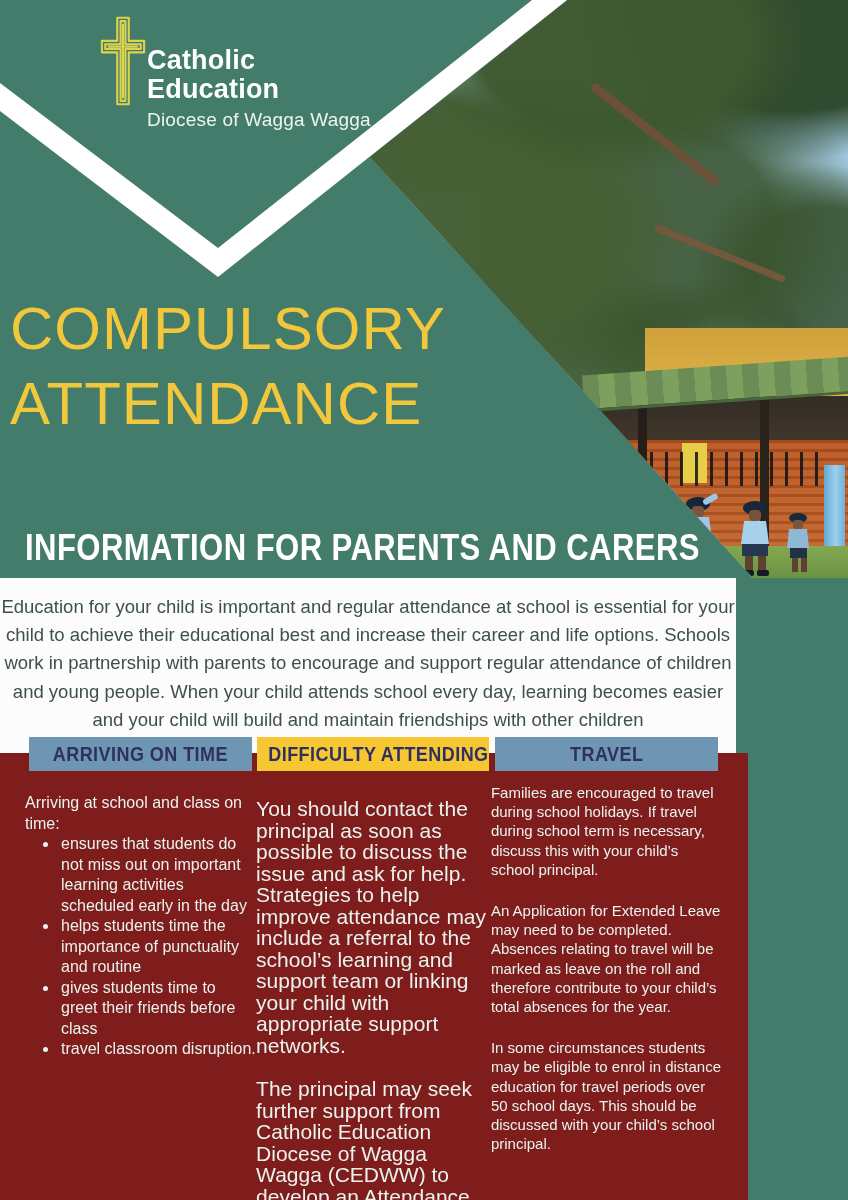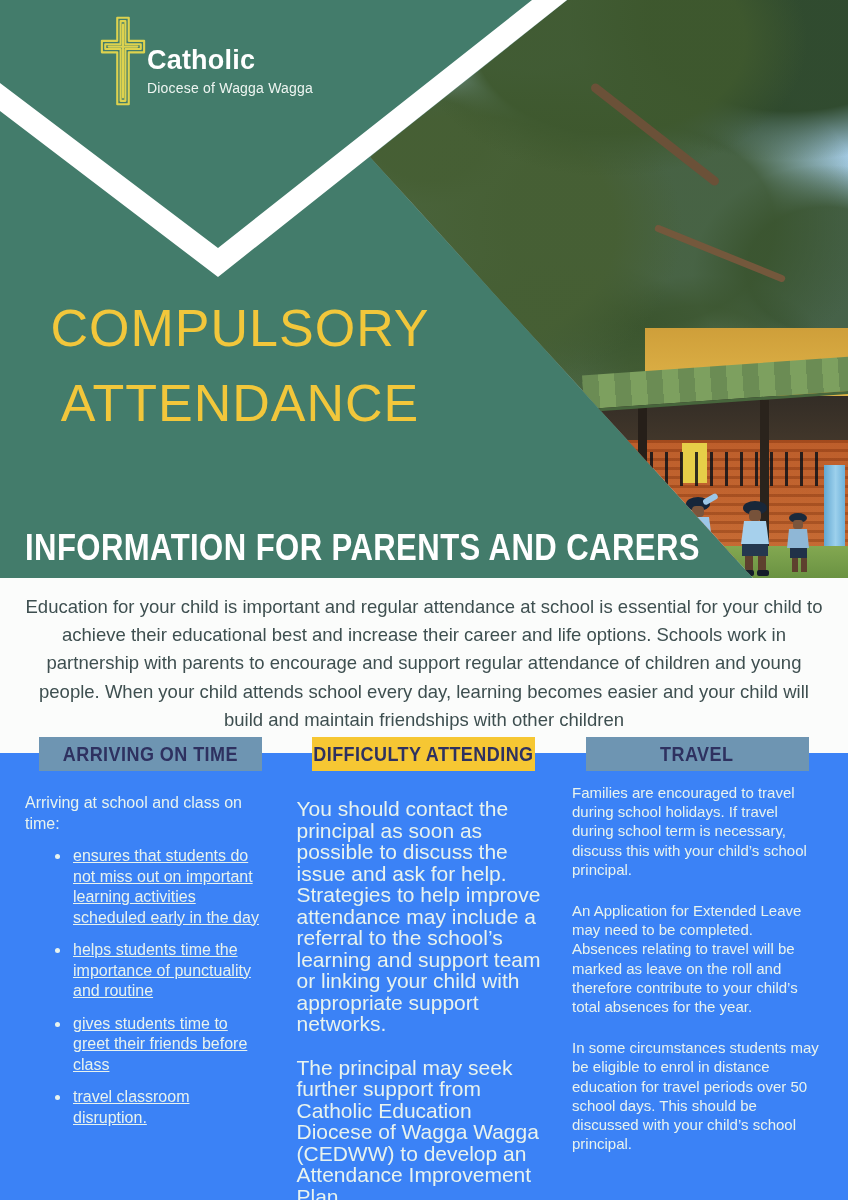--- a/index.html
+++ b/index.html
@@ -46,51 +46,51 @@
              background:linear-gradient(90deg,#63a8d2,#9cd0ec 55%,#6fb2da);}
   .photo-grass{position:absolute;left:540px;top:546px;width:308px;height:32px;
                background:linear-gradient(180deg,#83a851,#6a9242);}
   .students{position:absolute;left:660px;top:492px;}
 
   .chevron{position:absolute;top:0;left:0;}
 
   .logo{position:absolute;left:99px;top:14px;display:flex;}
   .logo-text{padding-top:32px;}
   .logo-name{color:#ffffff;font-weight:bold;font-size:27px;line-height:29px;letter-spacing:.2px;}
-  .logo-tagline{color:#eef5f1;font-size:14px;margin-top:5px;letter-spacing:.2px;}
-
-  .title{position:absolute;left:10px;top:291px;width:460px;text-align:center;
-         color:#f2c73b;font-size:52px;line-height:75px;letter-spacing:1px;font-weight:400;}
+  .logo-tagline{color:#eef5f1;font-size:19px;margin-top:5px;letter-spacing:.2px;}
+
+  .title{position:absolute;left:10px;top:291px;width:460px;
+         color:#f2c73b;font-size:60px;line-height:75px;letter-spacing:1px;font-weight:400;}
   .subtitle{position:absolute;left:25px;top:527px;color:#ffffff;font-weight:bold;font-size:37px;
             transform:scaleX(.84);transform-origin:left center;white-space:nowrap;letter-spacing:.5px;}
 
   
-  .intro{position:absolute;top:578px;left:0;width:848px;height:175px;background:#fbfcfb;
+  .intro{position:absolute;top:578px;left:0;width:736px;height:175px;background:#fbfcfb;
          display:flex;justify-content:center;}
   .intro p{margin:15px 0 0 0;width:806px;text-align:center;
            font-size:18.5px;line-height:28.2px;color:#3e4f50;}
 
   
-  .columns{position:absolute;top:753px;left:0;width:848px;height:447px;background:#3b82f6;
-           display:flex;justify-content:space-between;box-sizing:border-box;padding:0 26px 0 25px;}
+  .columns{position:absolute;top:753px;left:0;width:748px;height:447px;background:#7f1d1d;
+           display:flex;box-sizing:border-box;padding:0 26px 0 25px;}
   .col{width:250px;}
   .col.mid{width:254px;}
   .col-header{width:223px;height:34px;margin:-16px auto 0 auto;display:flex;align-items:center;justify-content:center;}
   .col-header.blue{background:#6e95b2;}
-  .col-header.yellow{background:#f6c733;}
+  .col-header.yellow{background:#f6c733;padding-left:9px;}
   .col-header span{font-weight:bold;font-size:20px;color:#2e3160;transform:scaleX(.9);
                    white-space:nowrap;letter-spacing:.5px;}
   .col-body{color:#e8f3ee;}
   .col1 .col-body{margin-top:22px;font-size:16px;line-height:20.5px;}
   .col2 .col-body{margin-top:27px;font-size:21px;line-height:21.5px;}
   .col3 .col-body{margin-top:12px;font-size:15px;line-height:19.2px;}
   .col-body p{margin:0;}
   .col2 .col-body p.space,.col3 .col-body p.space{margin-bottom:22px;}
   .col1 ul{margin:0;padding:0 0 0 34px;}
-  .col1 li{padding-left:2px;margin:12px;text-decoration:underline;}
+  .col1 li{padding-left:2px;margin:0;}
 </style>
 </head>
 <body>
 
 <div class="page">
 
   <header class="hero">
 
     <div class="photo">
       <div class="trees"></div>
@@ -142,20 +142,21 @@
       <svg width="48" height="94" viewBox="0 0 50 96">
         <g fill="none" stroke="#ddd24f" stroke-width="2.2" stroke-linejoin="round" stroke-linecap="round">
           <path d="M19 3 H31 V27 H47 V39 H31 V93 H19 V39 H3 V27 H19 Z"></path>
           <path d="M22.5 6.5 H27.5 V30.5 H43.5 V35.5 H27.5 V89.5 H22.5 V35.5 H6.5 V30.5 H22.5 Z"></path>
           <path d="M25 10 V86"></path>
           <path d="M10 33 H40"></path>
         </g>
       </svg>
       <div class="logo-text">
         <div class="logo-name">Catholic</div>
+        <div class="logo-name">Education</div>
         <div class="logo-tagline">Diocese of Wagga Wagga</div>
       </div>
     </div>
 
     <div class="title">
       <div>COMPULSORY</div>
       <div>ATTENDANCE</div>
     </div>
 
     <div class="subtitle">INFORMATION FOR PARENTS AND CARERS</div>

